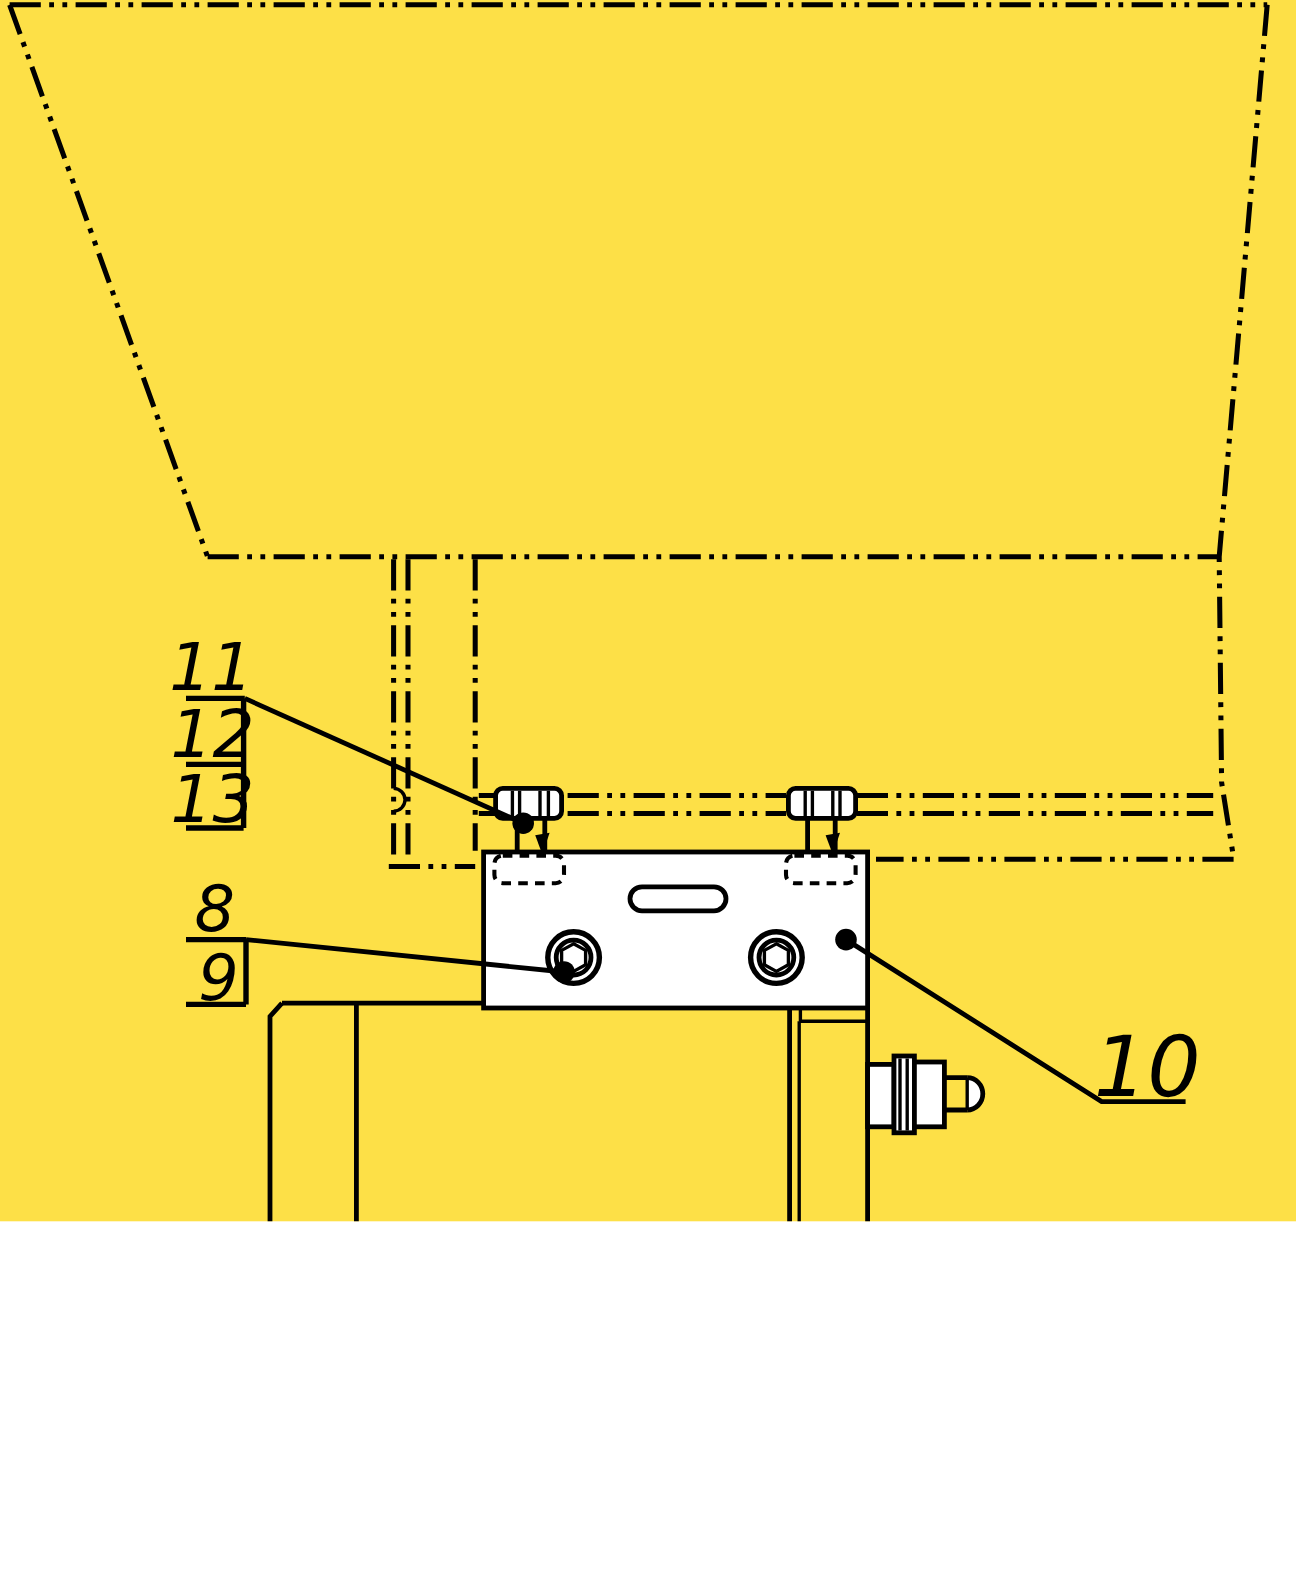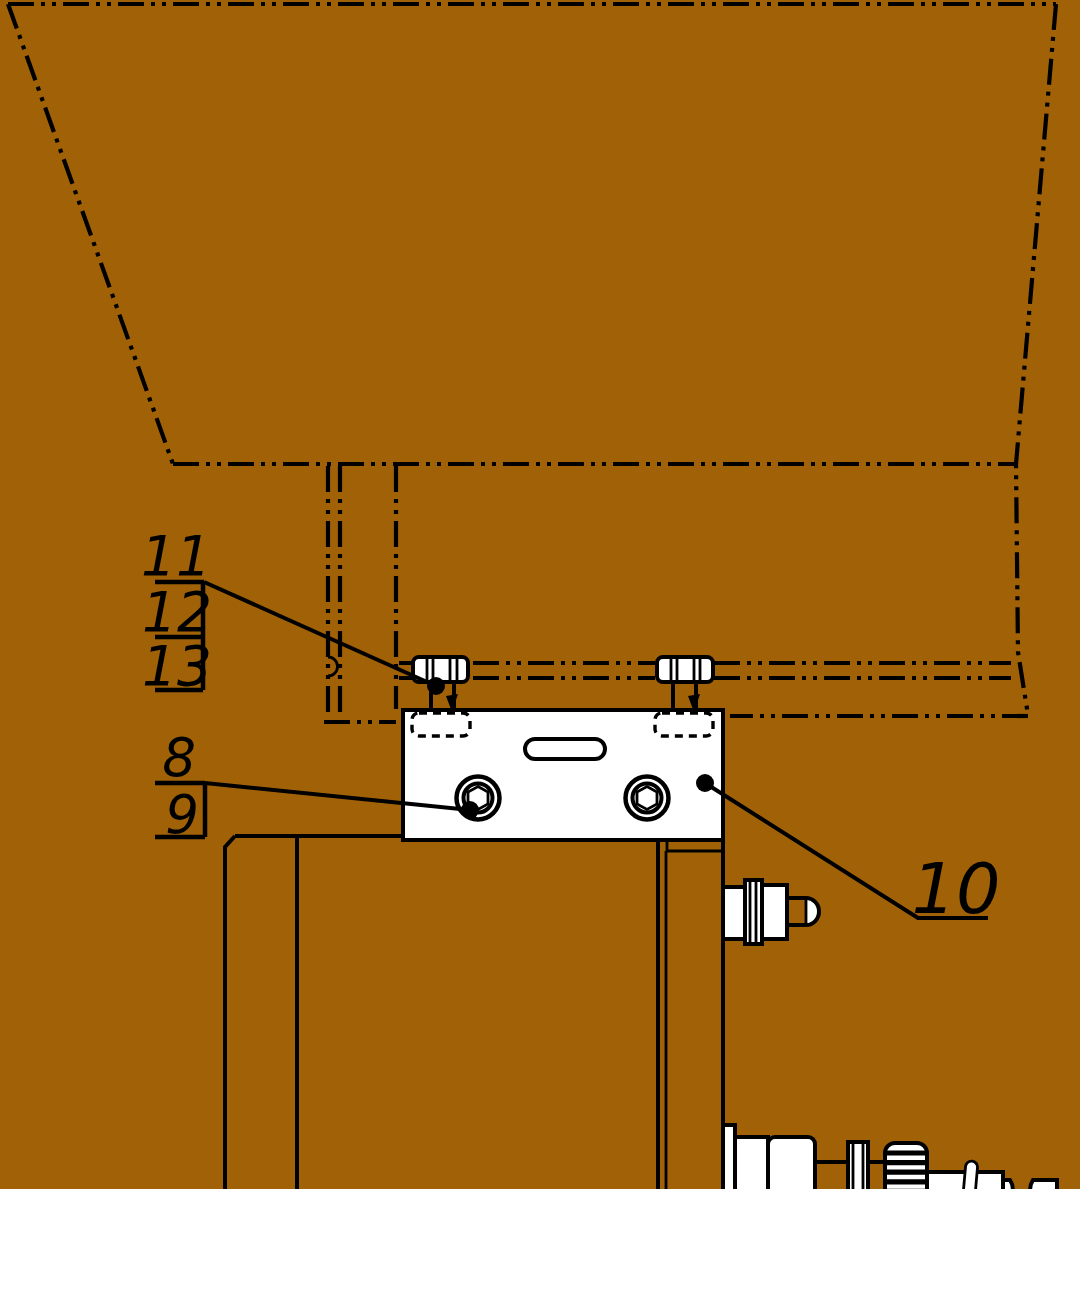--- a/index.html
+++ b/index.html
@@ -1,16 +1,16 @@
 <!DOCTYPE html>
 <html><head>
 <meta charset="utf-8">
 <style>
   html,body{margin:0;padding:0;background:#ffffff;}
-  .canvas-wrap{width:1080px;height:1189px;background:#a16207;overflow:hidden;}
+  .canvas-wrap{width:1080px;height:1018px;background:#fde047;overflow:hidden;}
   svg text{font-family:"DejaVu Sans","Liberation Sans",sans-serif;font-style:italic;fill:#000;}
   .ln{stroke:#000;fill:none;stroke-width:4;}
   .ln-thick{stroke:#000;fill:none;stroke-width:4.5;}
   .ln-thin{stroke:#000;fill:none;stroke-width:2.8;}
   .phantom{stroke:#000;fill:none;stroke-width:4.2;stroke-dasharray:26 7 4 7 4 7;}
   .hidden-ln{stroke:#000;fill:none;stroke-width:3.4;stroke-dasharray:8 6;}
   .wfill{fill:#ffffff;}
   .bfill{fill:#000000;stroke:none;}
 </style>
 </head>

